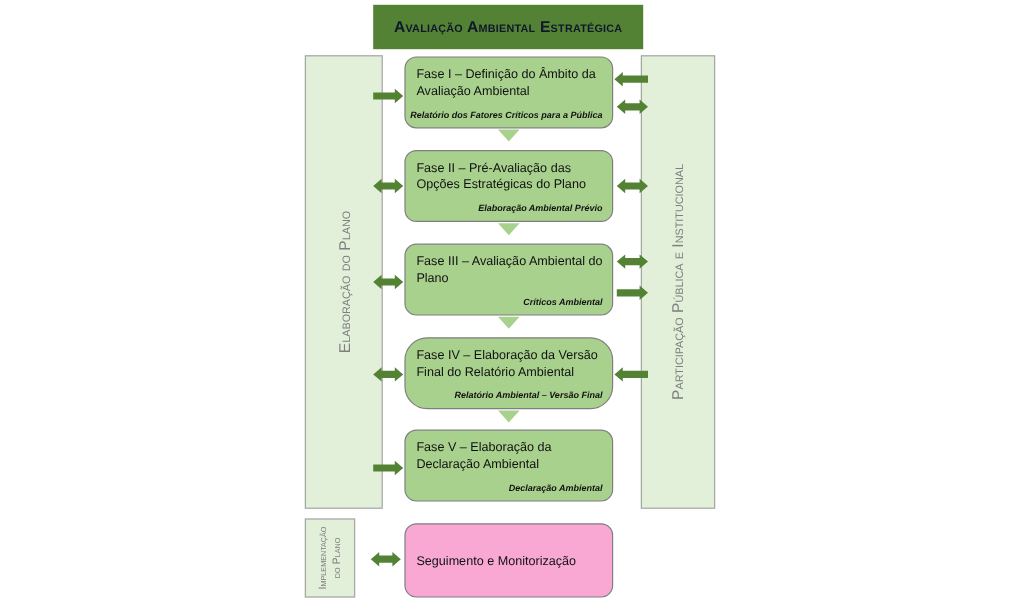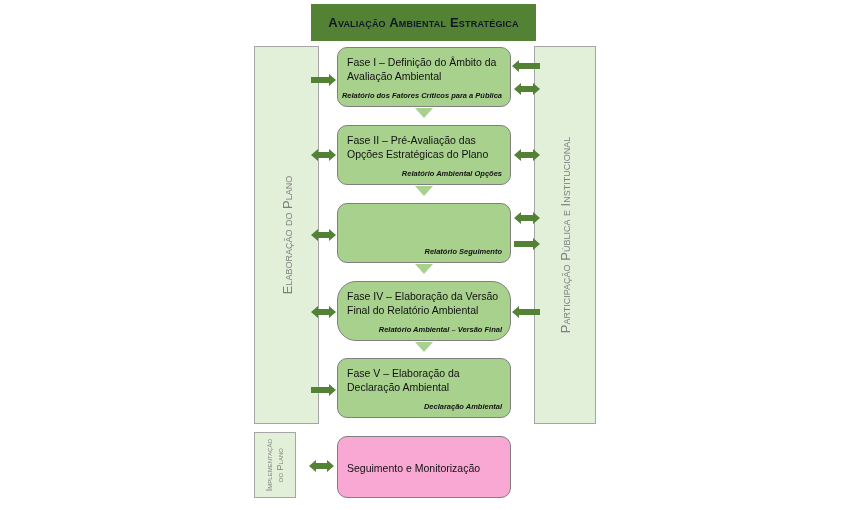--- a/index.html
+++ b/index.html
@@ -28,25 +28,26 @@
 </div>
 
 <div id="phases">
     <div class="abs phase" style="top: 47px;">
       <div class="ph-t">Fase I – Definição do Âmbito da Avaliação Ambiental</div>
       <div class="ph-r">Relatório dos Fatores Críticos para a Pública</div>
     </div>
     <div class="abs down" style="left: 415px; top: 108px;"></div>
     <div class="abs phase" style="top: 125px; padding-left: 12px;">
       <div class="ph-t">Fase II – Pré-Avaliação das Opções Estratégicas do Plano</div>
-      <div class="ph-r">Relatório Ambiental Opções</div>
+      <div class="ph-r">Elaboração Ambiental Prévio</div>
     </div>
     <div class="abs down" style="left: 415px; top: 186px;"></div>
     <div class="abs phase" style="top: 203px;">
-      <div class="ph-r">Relatório Seguimento</div>
+      <div class="ph-t">Fase III – Avaliação Ambiental do Plano</div>
+      <div class="ph-r">Críticos Ambiental</div>
     </div>
     <div class="abs down" style="left: 415px; top: 264px;"></div>
     <div class="abs phase" style="top: 281px; border-radius: 19px;">
       <div class="ph-t">Fase IV – Elaboração da Versão Final do Relatório Ambiental</div>
       <div class="ph-r">Relatório Ambiental – Versão Final</div>
     </div>
     <div class="abs down" style="left: 415px; top: 342px;"></div>
     <div class="abs phase" style="top: 358px; padding-left: 31px;">
       <div class="ph-t">Fase V – Elaboração da Declaração Ambiental</div>
       <div class="ph-r">Declaração Ambiental</div>

